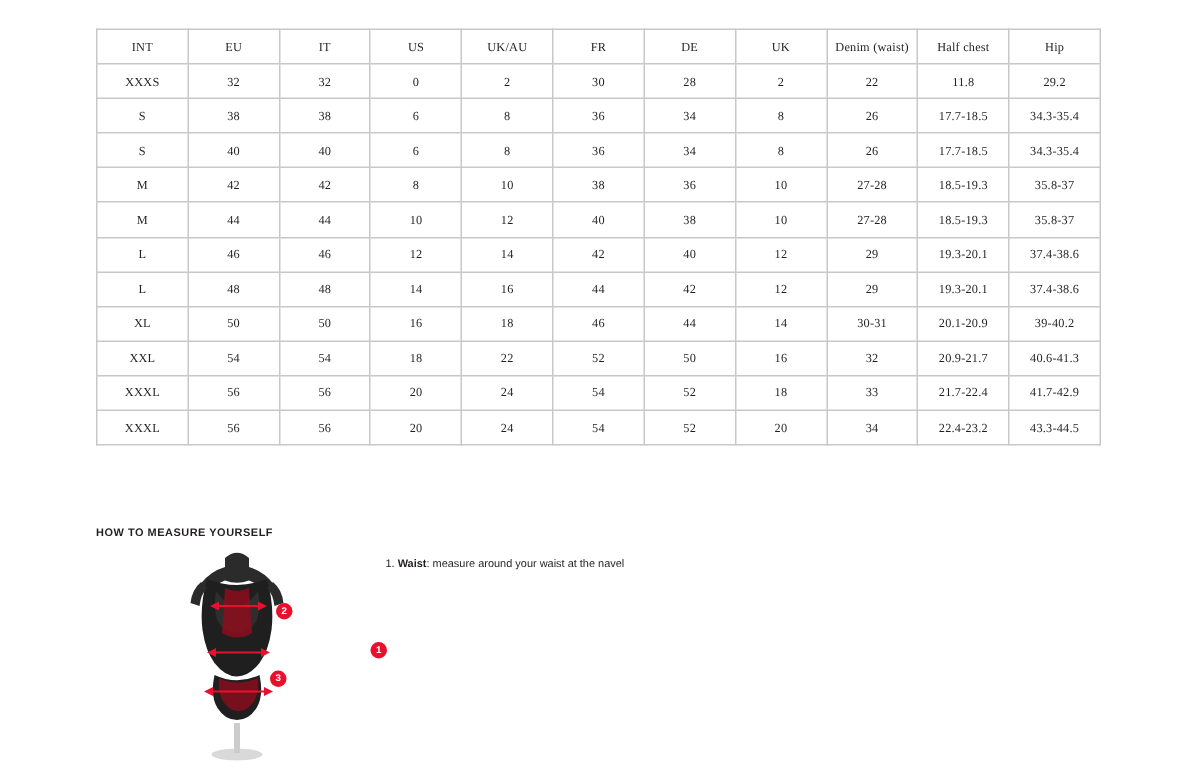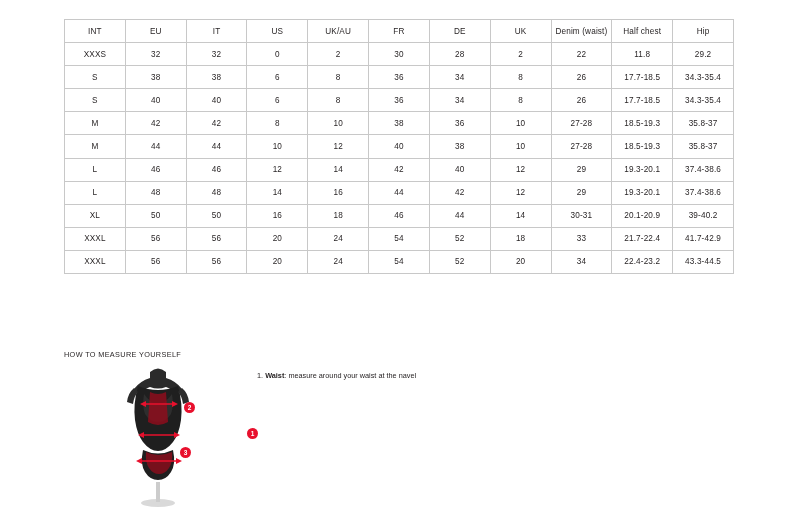--- a/index.html
+++ b/index.html
@@ -19,20 +19,21 @@
     position: relative;
     width: 798px;
     height: 519px;
   }
   
   .table-wrap {
     position: absolute;
     left: 64px;
     top: 19px;
     width: 670px;
+    font-family: Liberation Serif, serif;
   }
   table.size-table {
     border-collapse: collapse;
     width: 670px;
     table-layout: fixed;
   }
   table.size-table td,
   table.size-table th {
     border: 1px solid #c8c8c8;
     height: 22.1px;
@@ -47,21 +48,21 @@
   table.size-table thead th {
     font-size: 8.2px;
     font-weight: normal;
   }
   
   .measure-title {
     position: absolute;
     left: 64px;
     top: 350px;
     font-size: 7.3px;
-    font-weight: normal;
+    font-weight: bold;
     letter-spacing: 0.35px;
     color: #231f20;
   }
   .measure-body {
     position: absolute;
     left: 64px;
     top: 364px;
     width: 500px;
     height: 145px;
   }
@@ -224,20 +225,33 @@
           <td>16</td>
           <td>18</td>
           <td>46</td>
           <td>44</td>
           <td>14</td>
           <td>30-31</td>
           <td>20.1-20.9</td>
           <td>39-40.2</td>
         </tr>
         <tr>
+          <td>XXL</td>
+          <td>54</td>
+          <td>54</td>
+          <td>18</td>
+          <td>22</td>
+          <td>52</td>
+          <td>50</td>
+          <td>16</td>
+          <td>32</td>
+          <td>20.9-21.7</td>
+          <td>40.6-41.3</td>
+        </tr>
+        <tr>
           <td>XXXL</td>
           <td>56</td>
           <td>56</td>
           <td>20</td>
           <td>24</td>
           <td>54</td>
           <td>52</td>
           <td>18</td>
           <td>33</td>
           <td>21.7-22.4</td>

